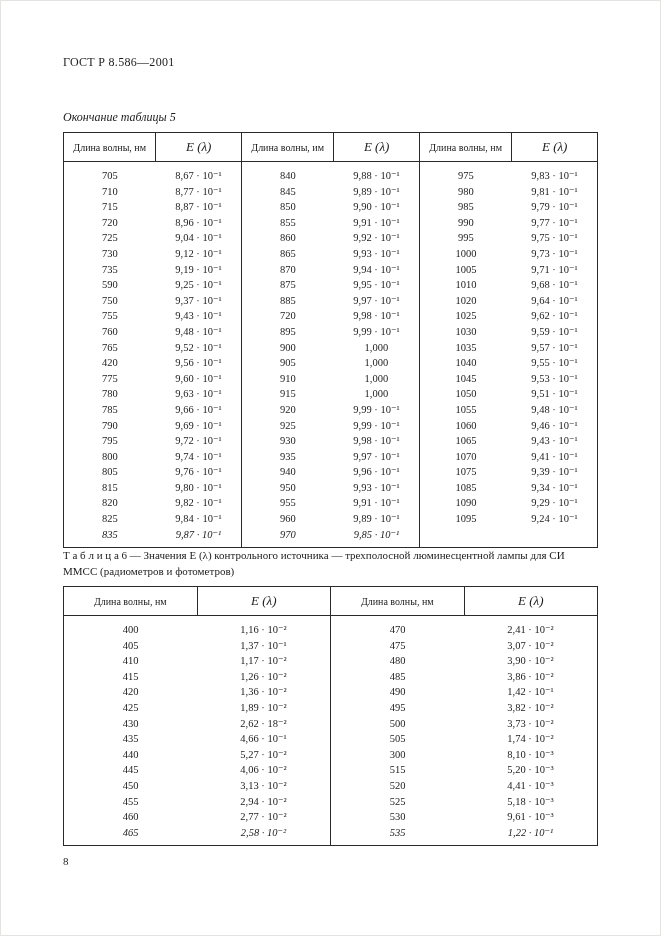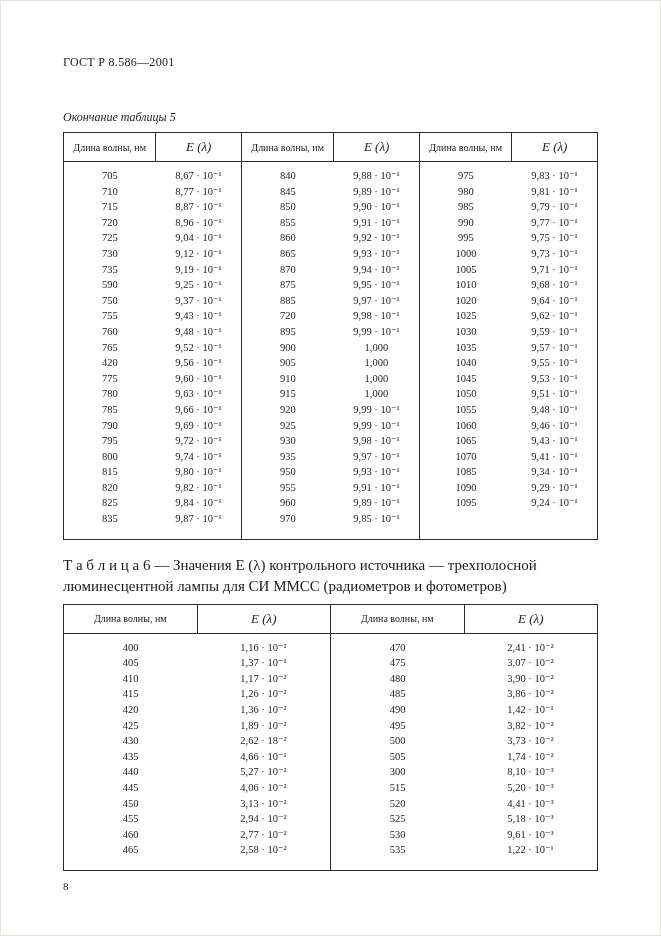--- a/index.html
+++ b/index.html
@@ -44,25 +44,24 @@
     text-align: center;
     font-size: 10.5px;
     line-height: 15.6px;
     height: 15.6px;
     padding: 0;
     white-space: nowrap;
     overflow: hidden;
   }
   table.data-table td.gs { border-left: 1px solid #2a2a2a; }
   table.data-table tbody tr:first-child td { padding-top: 6px; }
-  table.data-table tbody tr:last-child td { padding-bottom: 12px; }
+  table.data-table tbody tr:last-child td { padding-bottom: 5px; font-style: italic; }
   .t6-caption {
-    font-size: 15px;
+    font-size: 11px;
     line-height: 1.4;
-    margin-top: 15px;
   }
   .page-number {
     font-size: 11px;
     margin-top: 9px;
   }
   col.wl5 { width: 17.3%; }
   col.val5 { width: 16.03%; }
   col.wl6 { width: 25%; }
   col.val6 { width: 25%; }
 </style>
@@ -241,20 +240,28 @@
         </tr>
         <tr>
           <td>800</td>
           <td>9,74 · 10⁻¹</td>
           <td class="gs">935</td>
           <td>9,97 · 10⁻¹</td>
           <td class="gs">1070</td>
           <td>9,41 · 10⁻¹</td>
         </tr>
         <tr>
+          <td>805</td>
+          <td>9,76 · 10⁻¹</td>
+          <td class="gs">940</td>
+          <td>9,96 · 10⁻¹</td>
+          <td class="gs">1075</td>
+          <td>9,39 · 10⁻¹</td>
+        </tr>
+        <tr>
           <td>815</td>
           <td>9,80 · 10⁻¹</td>
           <td class="gs">950</td>
           <td>9,93 · 10⁻¹</td>
           <td class="gs">1085</td>
           <td>9,34 · 10⁻¹</td>
         </tr>
         <tr>
           <td>820</td>
           <td>9,82 · 10⁻¹</td>

